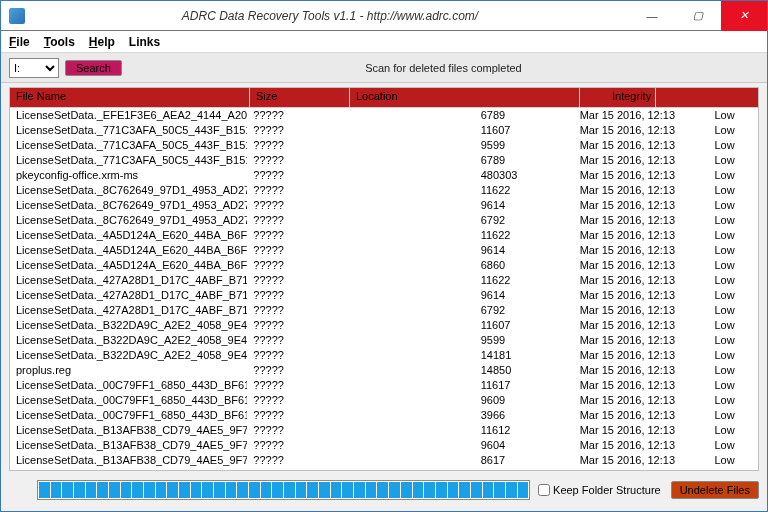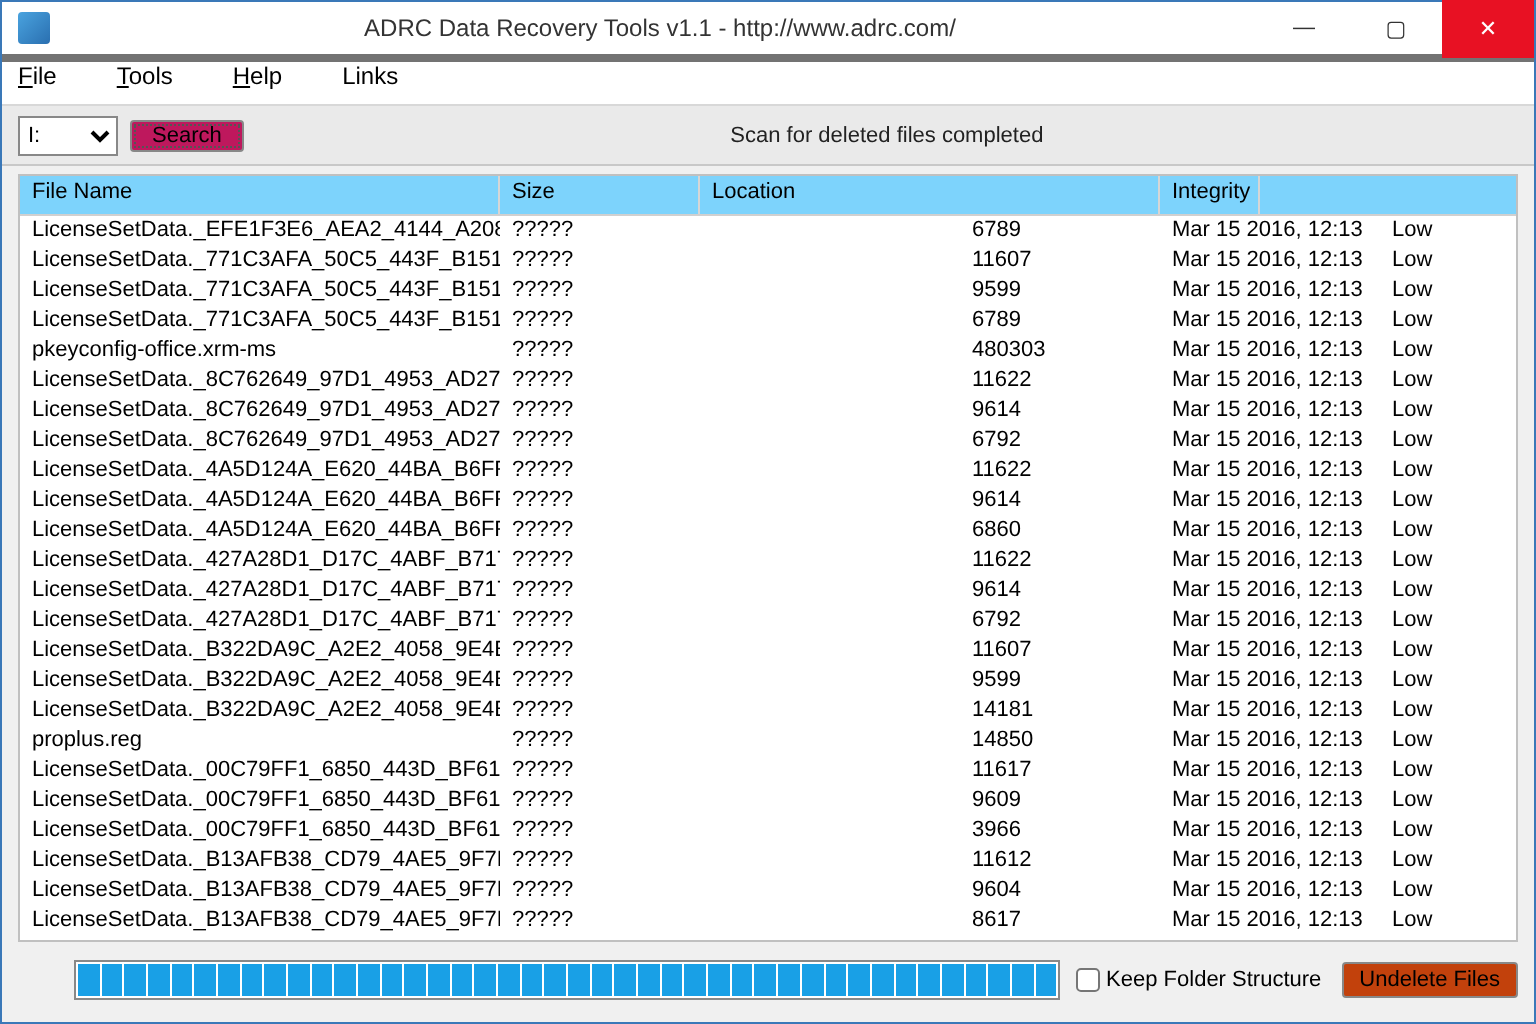--- a/index.html
+++ b/index.html
@@ -1,37 +1,37 @@
 <!DOCTYPE html>
 <html><head>
 <meta charset="utf-8">
 <style>
   * { box-sizing: border-box; margin: 0; padding: 0; font-family: "Segoe UI", Tahoma, sans-serif; }
   html, body { width: 768px; height: 512px; overflow: hidden; background: #fff; }
   .window { width: 768px; height: 512px; border: 1px solid #3a78b8; display: flex; flex-direction: column; background: #f0f0f0; }
-  .titlebar { height: 30px; background: #fff; display: flex; align-items: center; border-bottom: 4px solid #737373; }
+  .titlebar { height: 30px; background: #fff; display: flex; align-items: center; border-bottom: 1px solid #737373; font-style: italic; }
   .app-icon { width: 16px; height: 16px; margin: 0 6px 0 8px; background: linear-gradient(135deg,#4aa3df,#2a6fb0); border-radius: 2px; }
   .title-text { flex: 1; font-size: 12px; text-align: center; color: #333; }
   .win-btns { display: flex; }
   .win-btn { width: 46px; height: 30px; display: flex; align-items: center; justify-content: center; font-size: 11px; color: #333; cursor: pointer; }
   .win-btn.close { background: #e81123; color: #fff; }
-  .menubar { height: 22px; background: #fff; display: flex; align-items: flex-start; padding: 0 8px; gap: 30px; font-size: 12px; border-bottom: 1px solid #d8d8d8;}
+  .menubar { height: 22px; background: #fff; display: flex; align-items: center; padding: 0 8px; gap: 14px; font-size: 12px; border-bottom: 1px solid #d8d8d8; font-weight: bold;}
   .menubar span u { text-decoration: underline; }
   .toolbar { height: 30px; background: #eaeaea; display: flex; align-items: center; padding: 0 8px; gap: 6px; border-bottom: 1px solid #c8c8c8; }
   .drive-sel { width: 50px; height: 20px; font-size: 11px; border: 1px solid #888; background: #fff; }
   .search-btn { font-size: 11px; padding: 1px 10px; border: 1px solid #888; background: #be185d; border-radius: 2px; outline: 1px dotted #555; outline-offset: -3px; }
   .status-msg { flex: 1; text-align: center; font-size: 11px; color: #222; }
   .list-area { flex: 1; background: #fff; margin: 4px 8px 0 8px; border: 1px solid #c0c0c0; overflow: hidden; display: flex; flex-direction: column; }
-  .headers { display: flex; height: 20px; background: #7dd3fc; border-bottom: 1px solid #d0d0d0; font-size: 11px; }
+  .headers { display: flex; height: 20px; background: #b91c1c; border-bottom: 1px solid #d0d0d0; font-size: 11px; }
   .hcell { padding: 2px 6px; border-right: 1px solid #d6d6d6; overflow: hidden; white-space: nowrap; }
   .col-name { width: 240px; }
   .col-loc  { width: 230px; }
   .col-size { width: 100px; }
   .col-mod  { width: 110px; }
-  .col-int  { width: 50px; }
+  .col-int  { width: 50px; margin-left: 26px; }
   .rows { flex: 1; overflow-y: scroll; font-size: 11px; }
   .row { display: flex; height: 15px; line-height: 15px; white-space: nowrap; }
   .cell { padding: 0 6px; overflow: hidden; }
   .bottom { height: 30px; margin: 4px 8px 6px 8px; display: flex; align-items: center; gap: 4px; padding-left: 28px; }
   .progress { flex: 1; height: 20px; border: 1px solid #888; background: #fff; display: flex; padding: 1px; gap: 1px; }
   .pblock { flex: 1; background: #19a0e6; }
   .chk { display: flex; align-items: center; font-size: 11px; gap: 3px; margin-left: 4px;}
   .chk input { width: 12px; height: 12px; }
   .undel-btn { font-size: 11px; padding: 2px 8px; border: 1px solid #888; background: #c2410c; border-radius: 2px; margin-left: 6px;}
   ::-webkit-scrollbar { width: 16px; background: #f0f0f0; }

